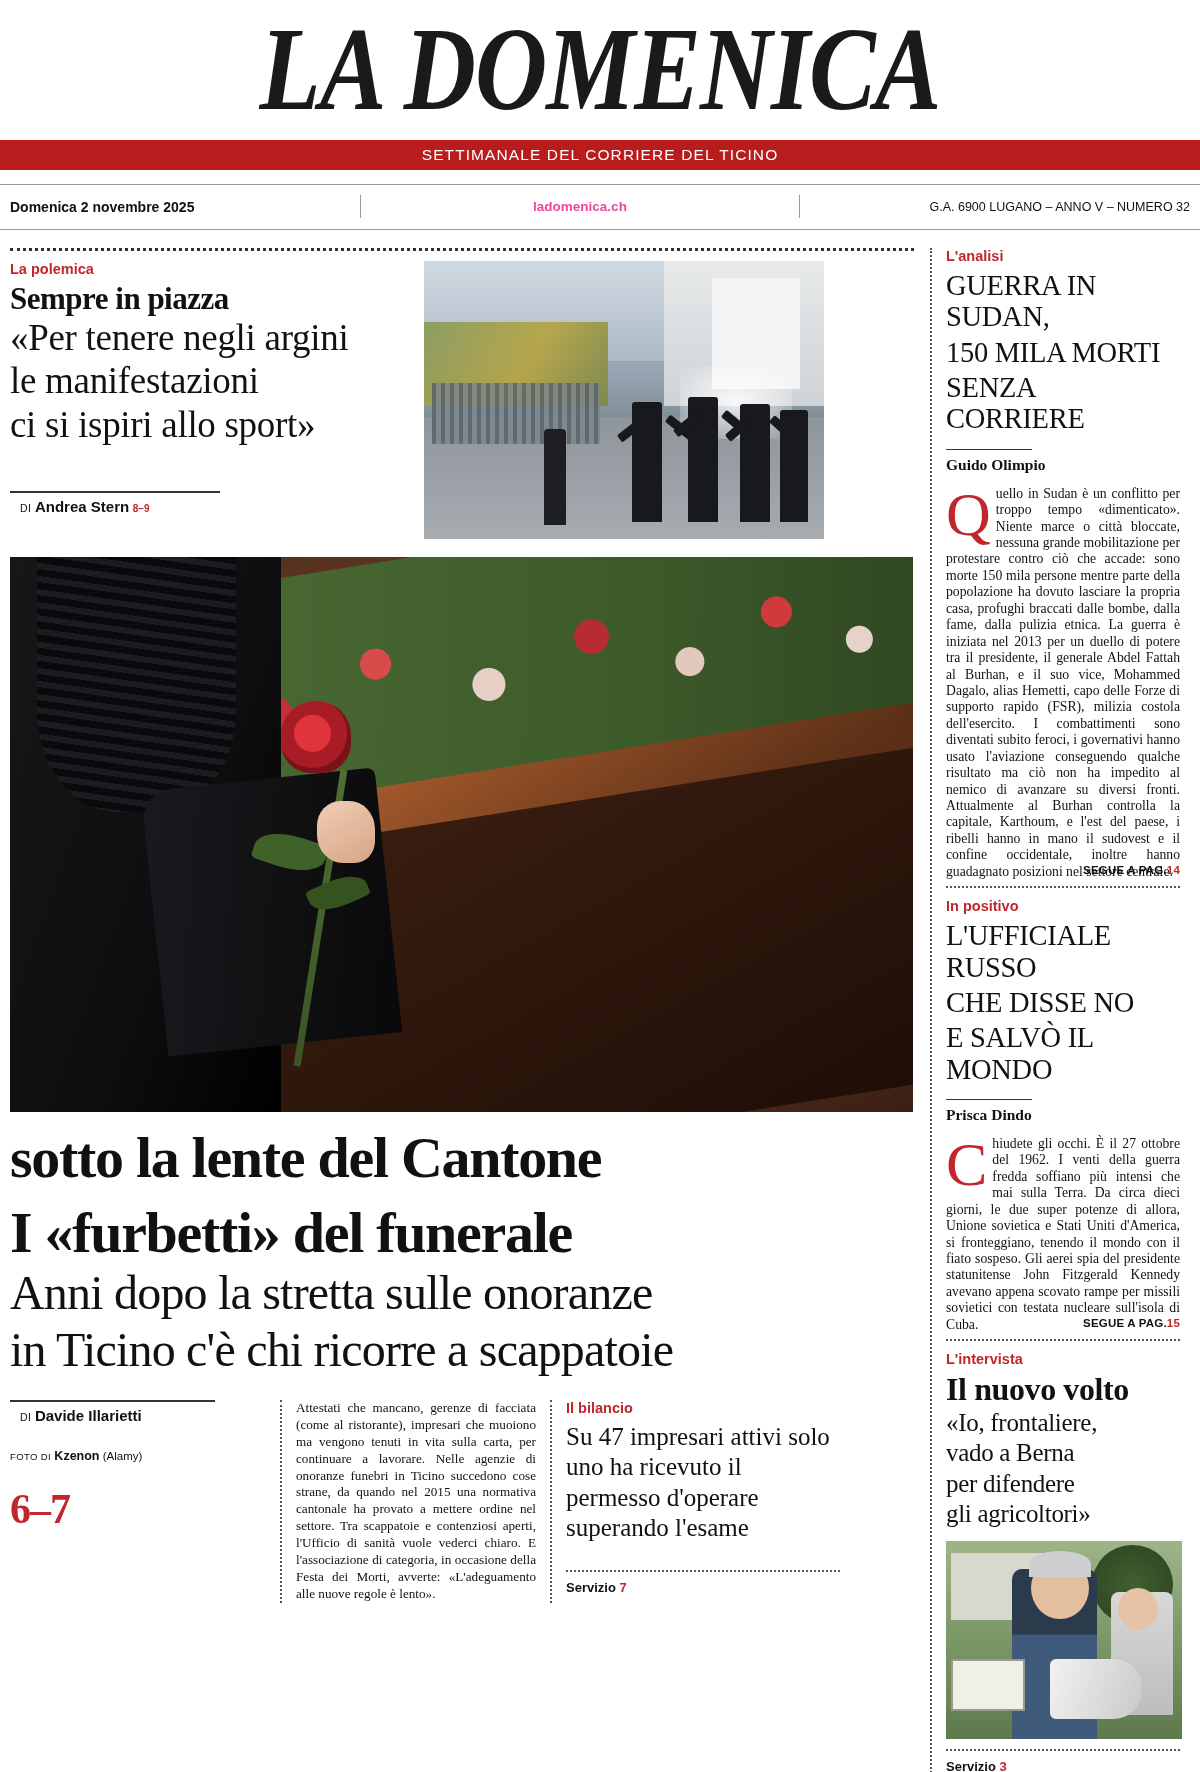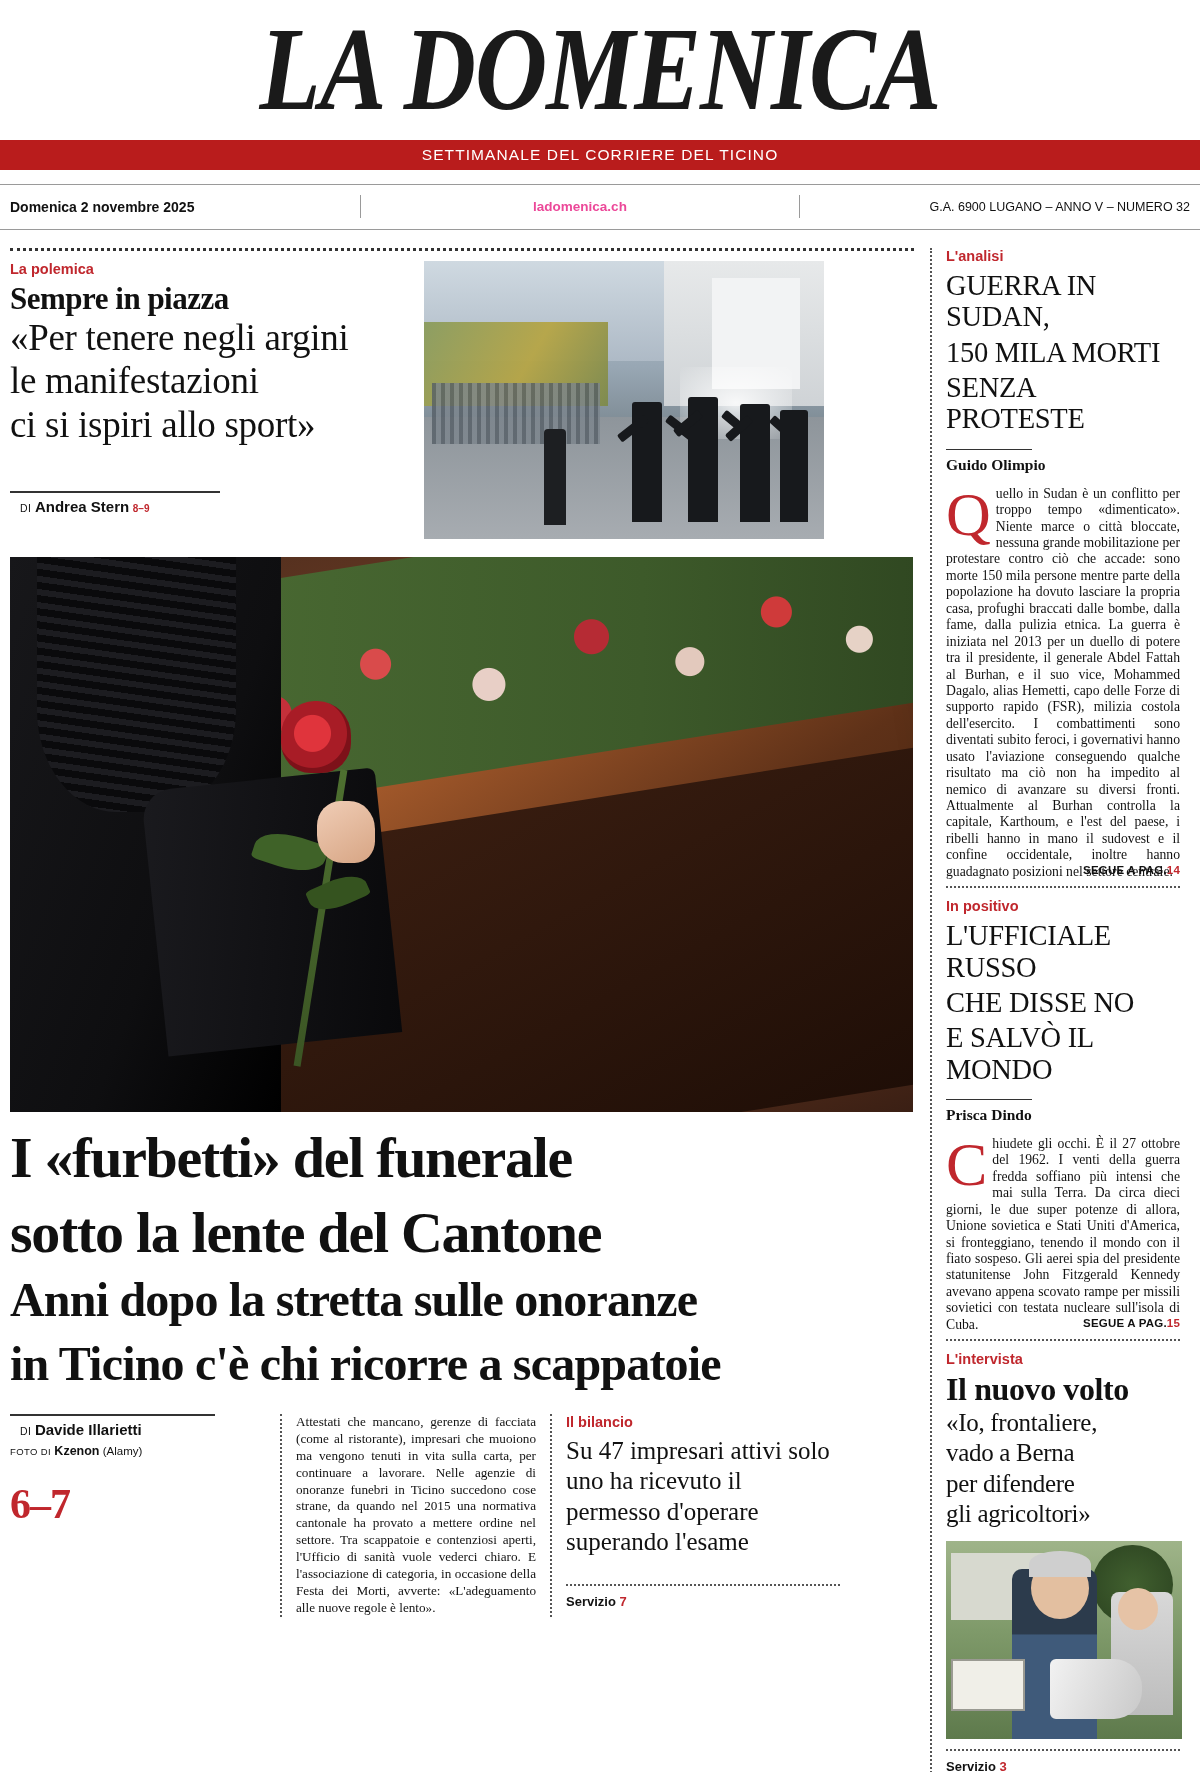--- a/index.html
+++ b/index.html
@@ -173,42 +173,42 @@
   .lead-head {
     font-family:"Liberation Serif", serif;
     font-weight:bold;
     font-size:58px;
     line-height:1.02;
     letter-spacing:-1.3px;
     margin-top:16px;
   }
   .lead-sub {
     font-family:"Liberation Serif", serif;
-    font-weight:bold;
+    font-weight:normal;
     font-size:48px;
     line-height:1.08;
     letter-spacing:-0.8px;
-    margin-top:12px;
+    margin-top:5px;
   }
 
   
   .bottom-row { display:flex; margin-top:24px; gap:0; }
   .bl-1 { width:270px; padding-right:14px; }
   .bl-2 {
     width:270px;
     border-left:2px dotted #555;
     padding:0 14px;
   }
   .bl-3 {
     width:290px;
     border-left:2px dotted #555;
     padding-left:14px;
   }
   .credit-rule { border-top:2px solid #333; width:205px; margin-bottom:5px;}
-  .foto { font-family:"Liberation Sans", sans-serif; font-size:11.5px; margin-top:6px;}
+  .foto { font-family:"Liberation Sans", sans-serif; font-size:11.5px; margin-top:25px;}
   .foto .lbl { font-size:9.5px; letter-spacing:.4px;}
   .foto .nmf { font-weight:bold; font-size:12.5px;}
   .bigpage {
     font-family:"Liberation Serif", serif;
     font-weight:bold;
     font-size:42px;
     color:#c0272d;
     margin-top:22px;
     letter-spacing:-1px;
   }
@@ -432,22 +432,22 @@
           <div class="hair"></div>
           <div class="sleeve"></div>
           <div class="stem"></div>
           <div class="leaf"></div>
           <div class="leaf2"></div>
           <div class="hand"></div>
           <div class="rose"></div>
         </div>
       </div>
 
+      <div class="lead-head">sotto la lente del Cantone</div>
       <div class="lead-head">I «furbetti» del funerale</div>
-      <div class="lead-head">sotto la lente del Cantone</div>
       <div class="lead-sub">Anni dopo la stretta sulle onoranze</div>
       <div class="lead-sub">in Ticino c'è chi ricorre a scappatoie</div>
 
       <div class="bottom-row">
         <div class="bl-1">
           <div class="credit-rule"></div>
           <div class="byline">
             <span class="di">DI</span>
             <span class="nm">Davide Illarietti</span>
           </div>
@@ -472,21 +472,21 @@
           </div>
         </div>
       </div>
     </div>
 
     <aside class="right-col">
 
       <div class="kicker">L'analisi</div>
       <div class="rc-head">GUERRA IN SUDAN,</div>
       <div class="rc-head">150 MILA MORTI</div>
-      <div class="rc-head">SENZA PROTESTE</div>
+      <div class="rc-head">SENZA CORRIERE</div>
       <div class="rc-rule"></div>
       <div class="rc-author">Guido Olimpio</div>
       <div class="rc-body">
         <span class="dropcap">Q</span><span>uello in Sudan è un conflitto per troppo tempo «dimenticato». Niente marce o città bloccate, nessuna grande mobilitazione per protestare contro ciò che accade: sono morte 150 mila persone mentre parte della popolazione ha dovuto lasciare la propria casa, profughi braccati dalle bombe, dalla fame, dalla pulizia etnica. La guerra è iniziata nel 2013 per un duello di potere tra il presidente, il generale Abdel Fattah al Burhan, e il suo vice, Mohammed Dagalo, alias Hemetti, capo delle Forze di supporto rapido (FSR), milizia costola dell'esercito. I combattimenti sono diventati subito feroci, i governativi hanno usato l'aviazione conseguendo qualche risultato ma ciò non ha impedito al nemico di avanzare su diversi fronti. Attualmente al Burhan controlla la capitale, Karthoum, e l'est del paese, i ribelli hanno in mano il sudovest e il confine occidentale, inoltre hanno guadagnato posizioni nel settore centrale.</span>
       </div>
       <div class="segue">
         <span>SEGUE A PAG.</span><span class="n">14</span>
       </div>
 
       <div class="dotrule-thin"></div>

